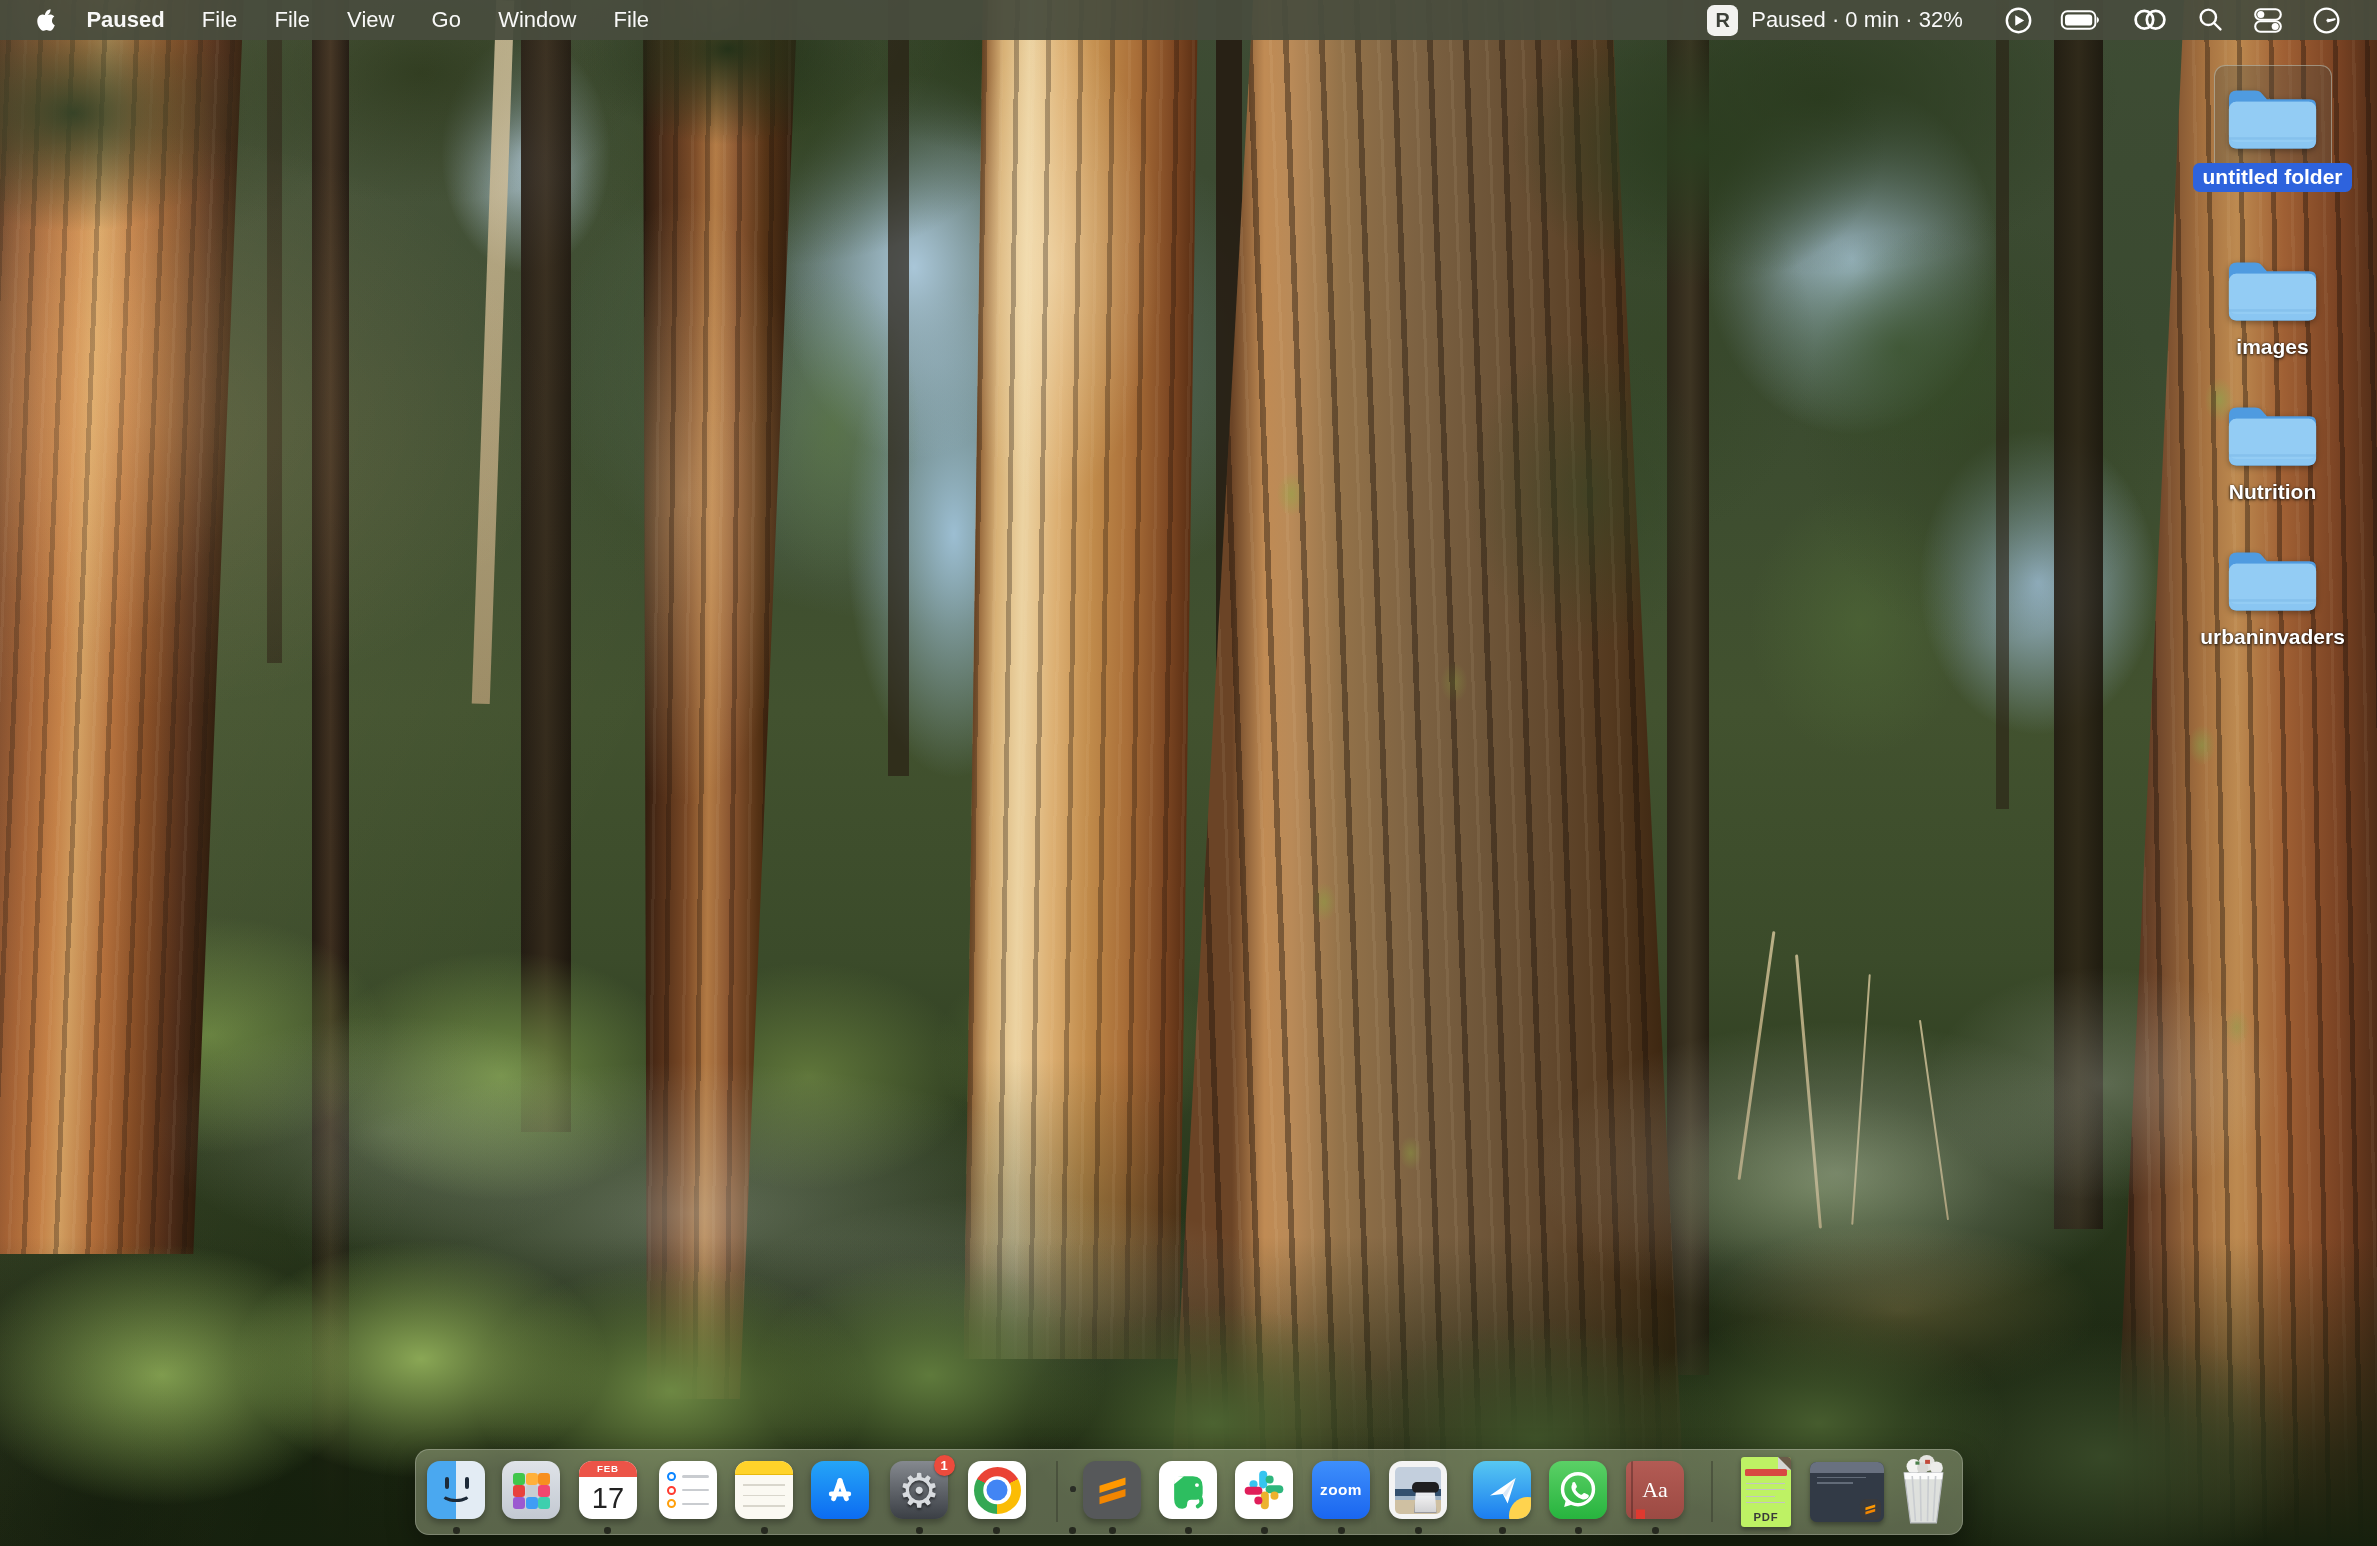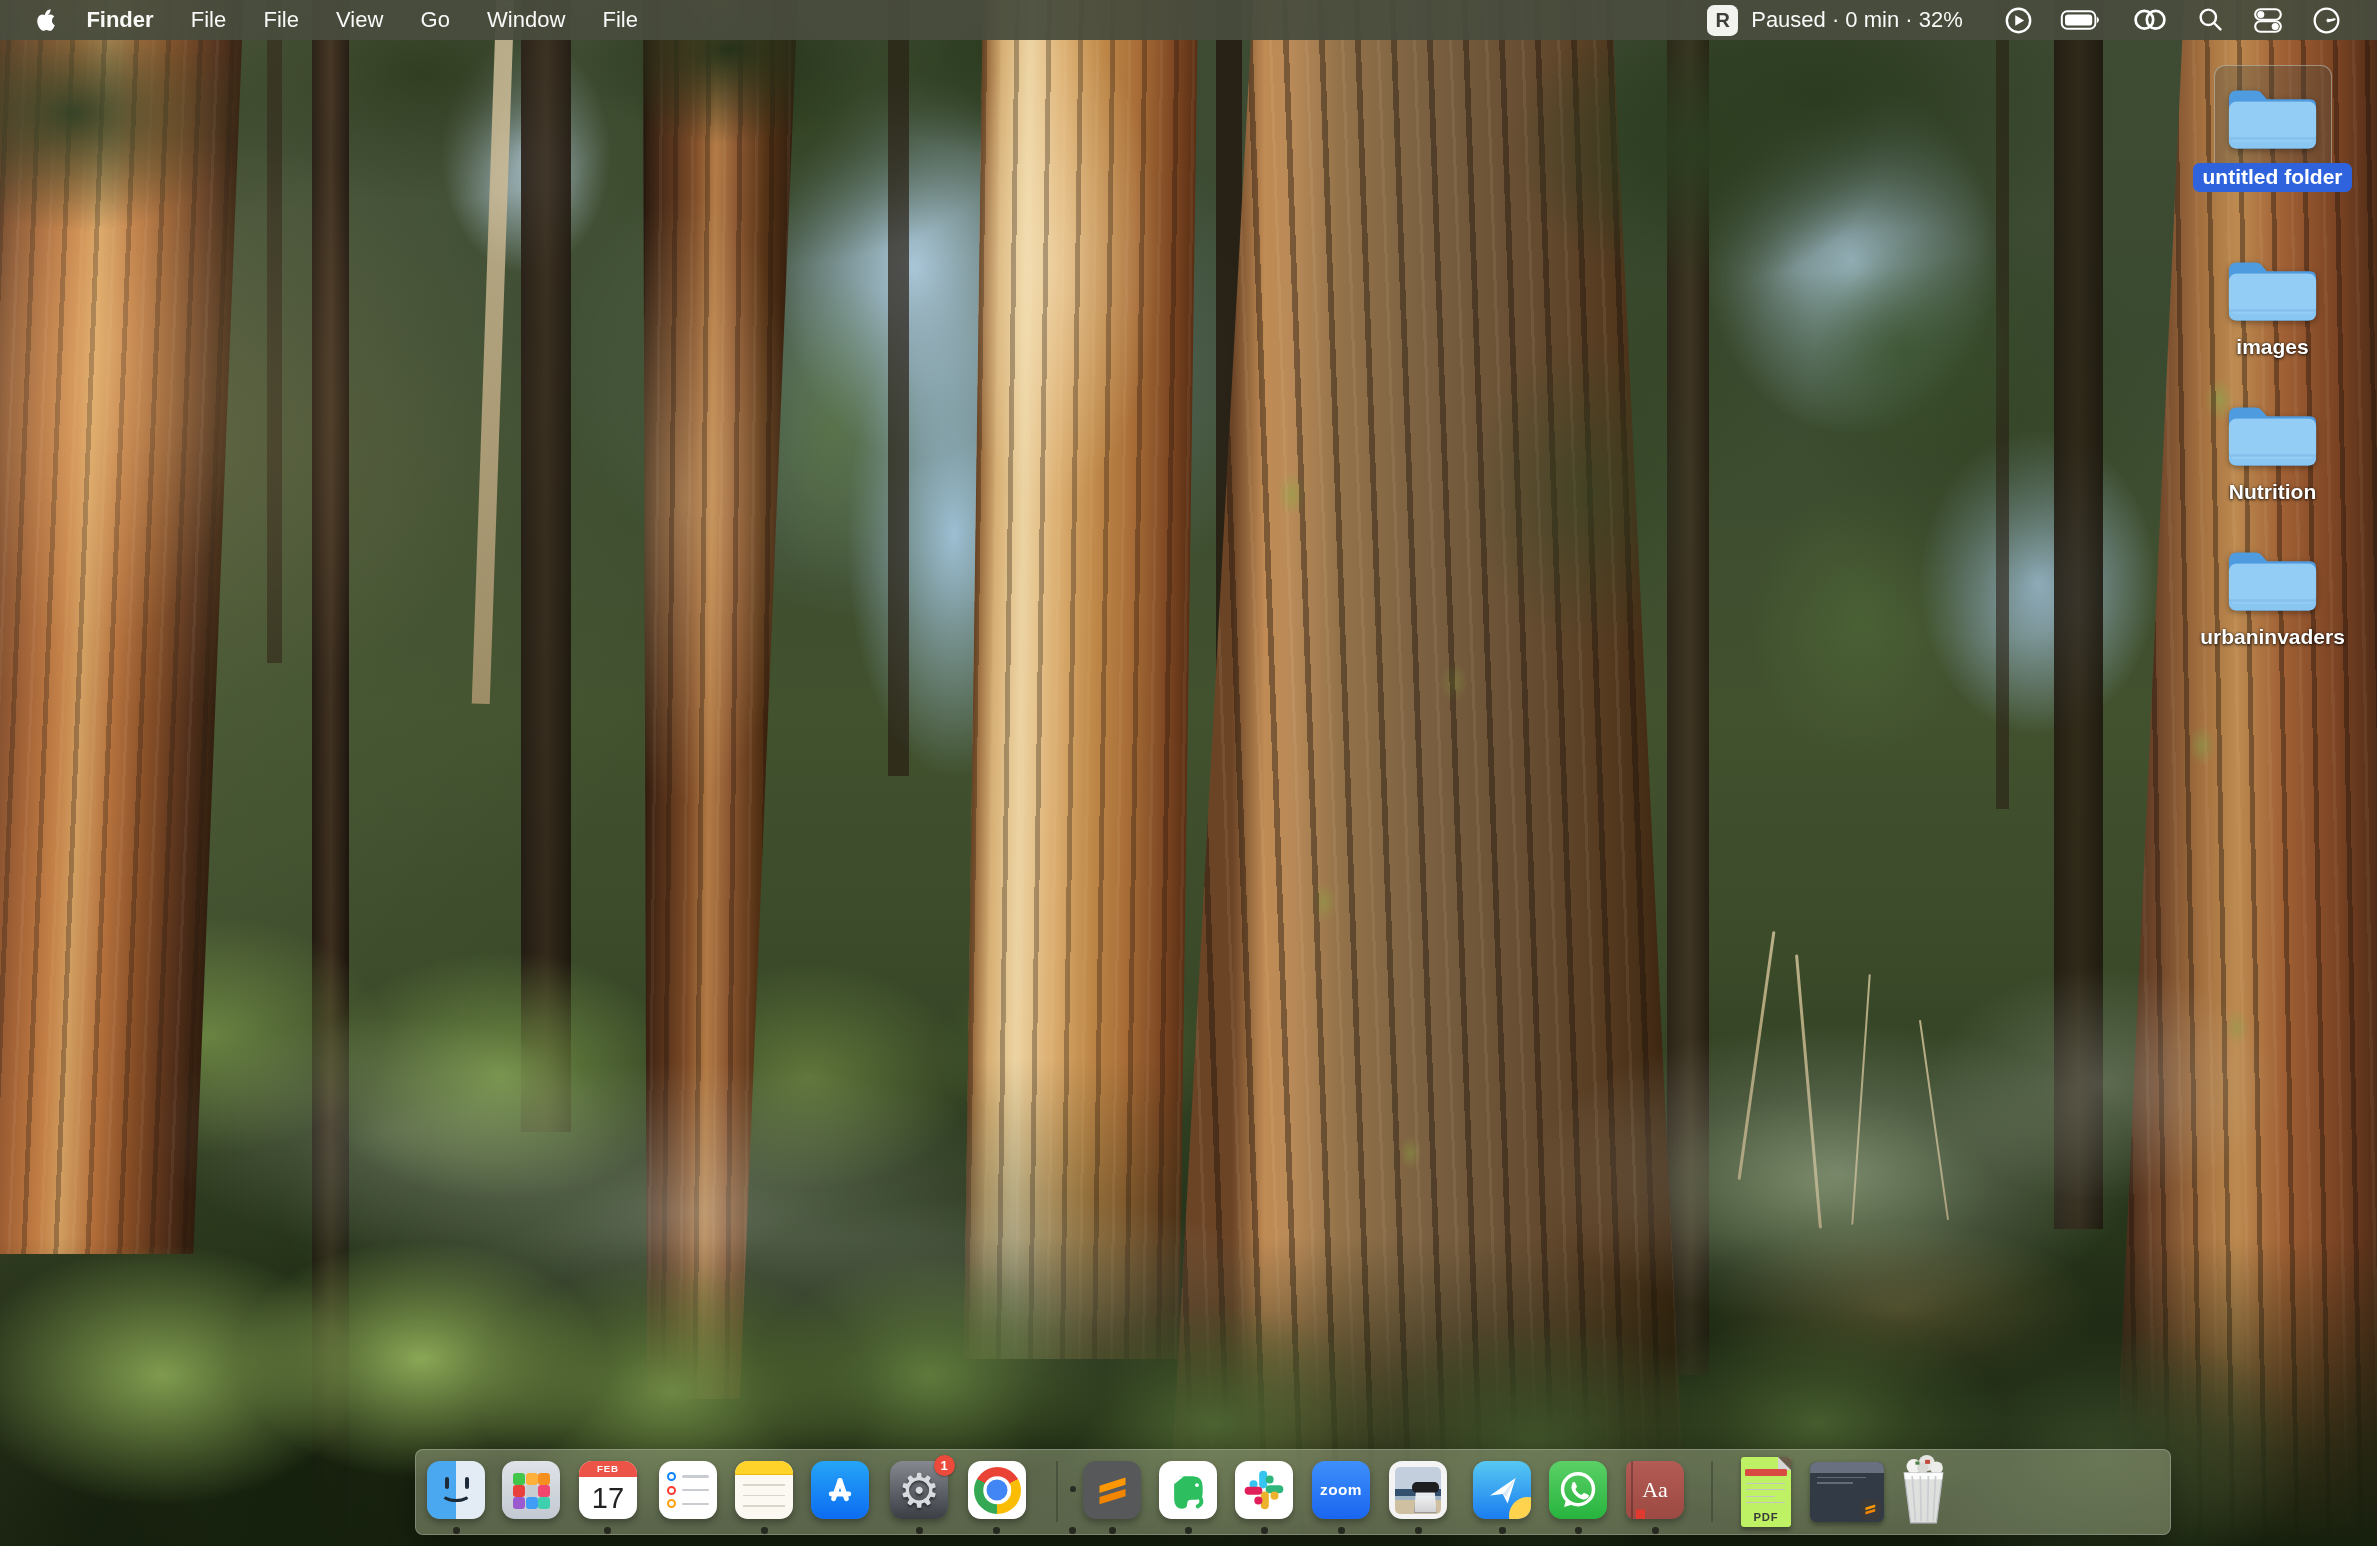--- a/index.html
+++ b/index.html
@@ -134,22 +134,22 @@
   
   .desk-item { position:absolute; width:129px; display:flex; flex-direction:column; align-items:center; z-index:20; }
   .folder-svg { width:97px; height:71px; filter:drop-shadow(0 2.4px 3.2px rgba(0,0,0,.35)); }
   .desk-label { margin-top:8px; font-size:21px; font-weight:bold; color:#fff;
     text-shadow:0 0.8px 3.2px rgba(0,0,0,.85), 0 0 1.6px rgba(0,0,0,.6); white-space:nowrap; }
   .desk-label.selected { background:#2e63dd; border-radius:6.5px; padding:2.4px 9.7px; text-shadow:none; }
   #sel-box { position:absolute; left:2214px; top:65px; width:118px; height:118px; border-radius:11.3px;
     background:rgba(70,76,64,.32); border:1.6px solid rgba(195,200,188,.55); z-index:19; }
 
   
-  #dock { position:absolute; left:415px; top:1449px; width:1756px; height:86px;
-    background:rgba(148,158,126,.55); border:0.8px solid rgba(255,255,255,.22); border-radius:8px;
+  #dock { position:absolute; left:415px; top:1449px; width:1548px; height:86px;
+    background:rgba(148,158,126,.55); border:0.8px solid rgba(255,255,255,.22); border-radius:14px;
     box-shadow:0 9.7px 27.5px rgba(0,0,0,.35); z-index:60; }
   .di { position:absolute; top:11.3px; width:58px; height:58px; border-radius:13px; }
   .dsep { position:absolute; top:11.3px; width:1.6px; height:61px; background:rgba(55,60,45,.5); }
   .rdot { position:absolute; top:77px; width:6.5px; height:6.5px; border-radius:50%; background:#26291f; }
   .shadowed { box-shadow:0 3.2px 6.5px rgba(0,0,0,.28); }
 
   
   #ic-finder { background:linear-gradient(90deg,#4aa8f0 0 50%,#e3ecf4 50% 100%); overflow:hidden; }
   #ic-finder .eye { position:absolute; top:16px; width:4px; height:12px; border-radius:2.4px; background:#1d2a38; }
   #ic-finder .smile { position:absolute; left:13px; top:21px; width:32px; height:19.4px; border:3.2px solid transparent;
@@ -269,21 +269,21 @@
   <div class="wp" id="wp-glow"></div>
   <div class="wp" id="wp-vignette"></div>
 
   <div id="menubar">
     <div class="mb-left">
       <div id="apple">
         <svg width="22.6" height="27.5" viewBox="0 0 28 34">
             <path fill="#fff" d="M18.7 9.6c1.2-1.5 2-3.5 1.8-5.6-1.8.1-3.9 1.2-5.2 2.7-1.1 1.3-2.1 3.4-1.8 5.4 2 .2 4-1 5.2-2.5zm3.6 8.6c0-3.4 2.8-5 2.9-5.1-1.6-2.3-4-2.6-4.9-2.7-2.1-.2-4.1 1.2-5.1 1.2-1 0-2.7-1.2-4.4-1.2-2.3 0-4.4 1.3-5.6 3.4-2.4 4.1-.6 10.2 1.7 13.5 1.1 1.6 2.5 3.4 4.2 3.4 1.7-.1 2.3-1.1 4.4-1.1 2 0 2.6 1.1 4.4 1.1 1.8 0 3-1.6 4.1-3.3 1.3-1.9 1.8-3.7 1.8-3.8-.1 0-3.5-1.3-3.5-5.4z"></path>
           </svg>
       </div>
-      <div class="mb-item bold">Finder</div>
+      <div class="mb-item bold">Paused</div>
       <div class="mb-item">File</div>
       <div class="mb-item">File</div>
       <div class="mb-item">View</div>
       <div class="mb-item">Go</div>
       <div class="mb-item">Window</div>
       <div class="mb-item">File</div>
     </div>
     <div class="mb-right">
       <div id="rbadge">R</div>
       <div id="status-text">Paused · 0 min · 32%</div>

